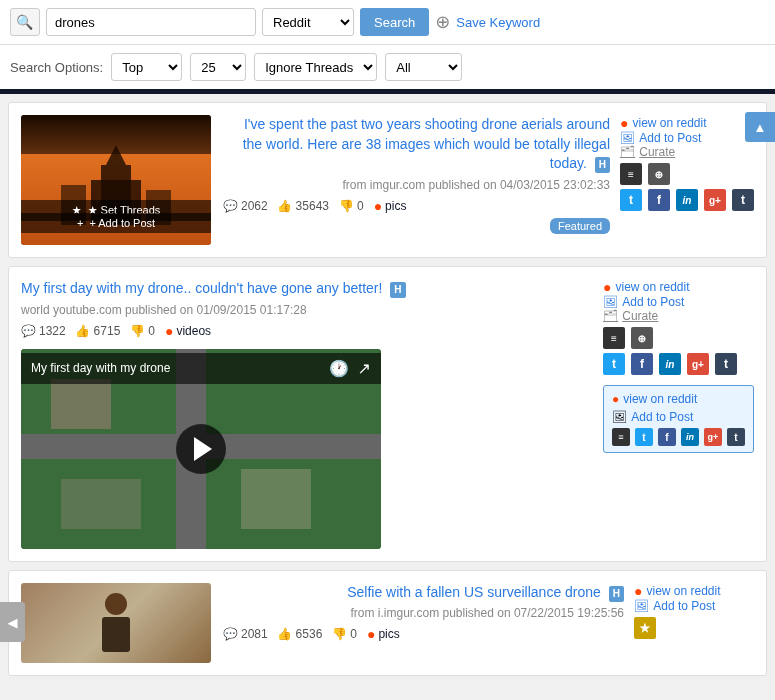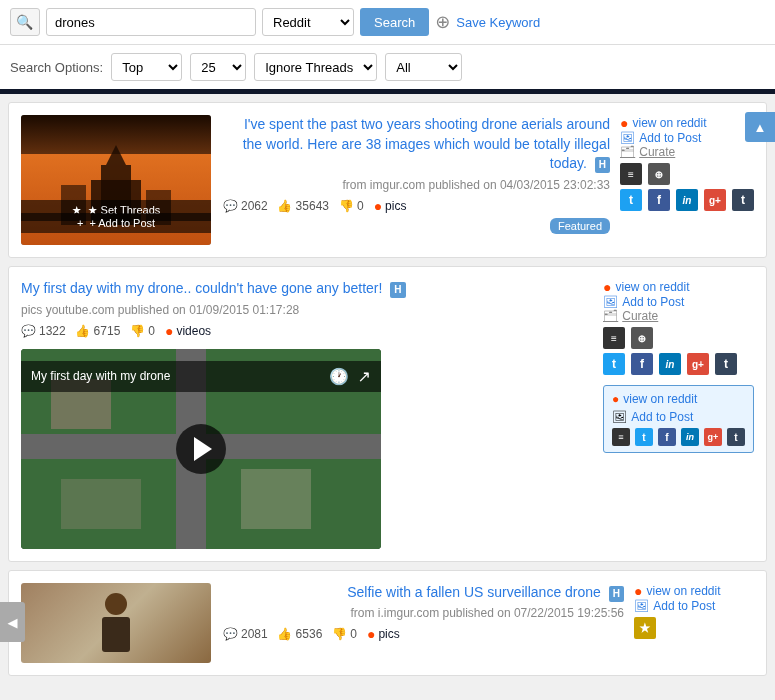--- a/index.html
+++ b/index.html
@@ -278,21 +278,21 @@
       margin-top: 10px;
       width: 360px;
       height: 200px;
       background: #222;
       border-radius: 4px;
       position: relative;
       overflow: hidden;
     }
     .video-overlay-bar {
       position: absolute;
-      top: 12px;
+      top: 4px;
       left: 0;
       right: 0;
       background: rgba(0,0,0,0.6);
       padding: 6px 10px;
       display: flex;
       justify-content: space-between;
       align-items: center;
     }
     .video-title-text {
       color: #fff;
@@ -576,21 +576,21 @@
   </div>
 
   <div class="post-item">
     <div class="post-row">
       <div class="post-left">
         <a href="#" class="post-title">
           <span>My first day with my drone.. couldn't have gone any better!</span>
           <span class="post-h-badge">H</span>
         </a>
         <div class="post-meta">
-          <span>pics youtube.com</span>
+          <span>world youtube.com</span>
           <span>published on 01/09/2015 01:17:28</span>
         </div>
         <div class="post-stats">
           <span class="stat-item">
             <span class="stat-icon">💬</span>
             <span>1322</span>
           </span>
           <span class="stat-item">
             <span class="stat-icon">👍</span>
             <span>6715</span>

